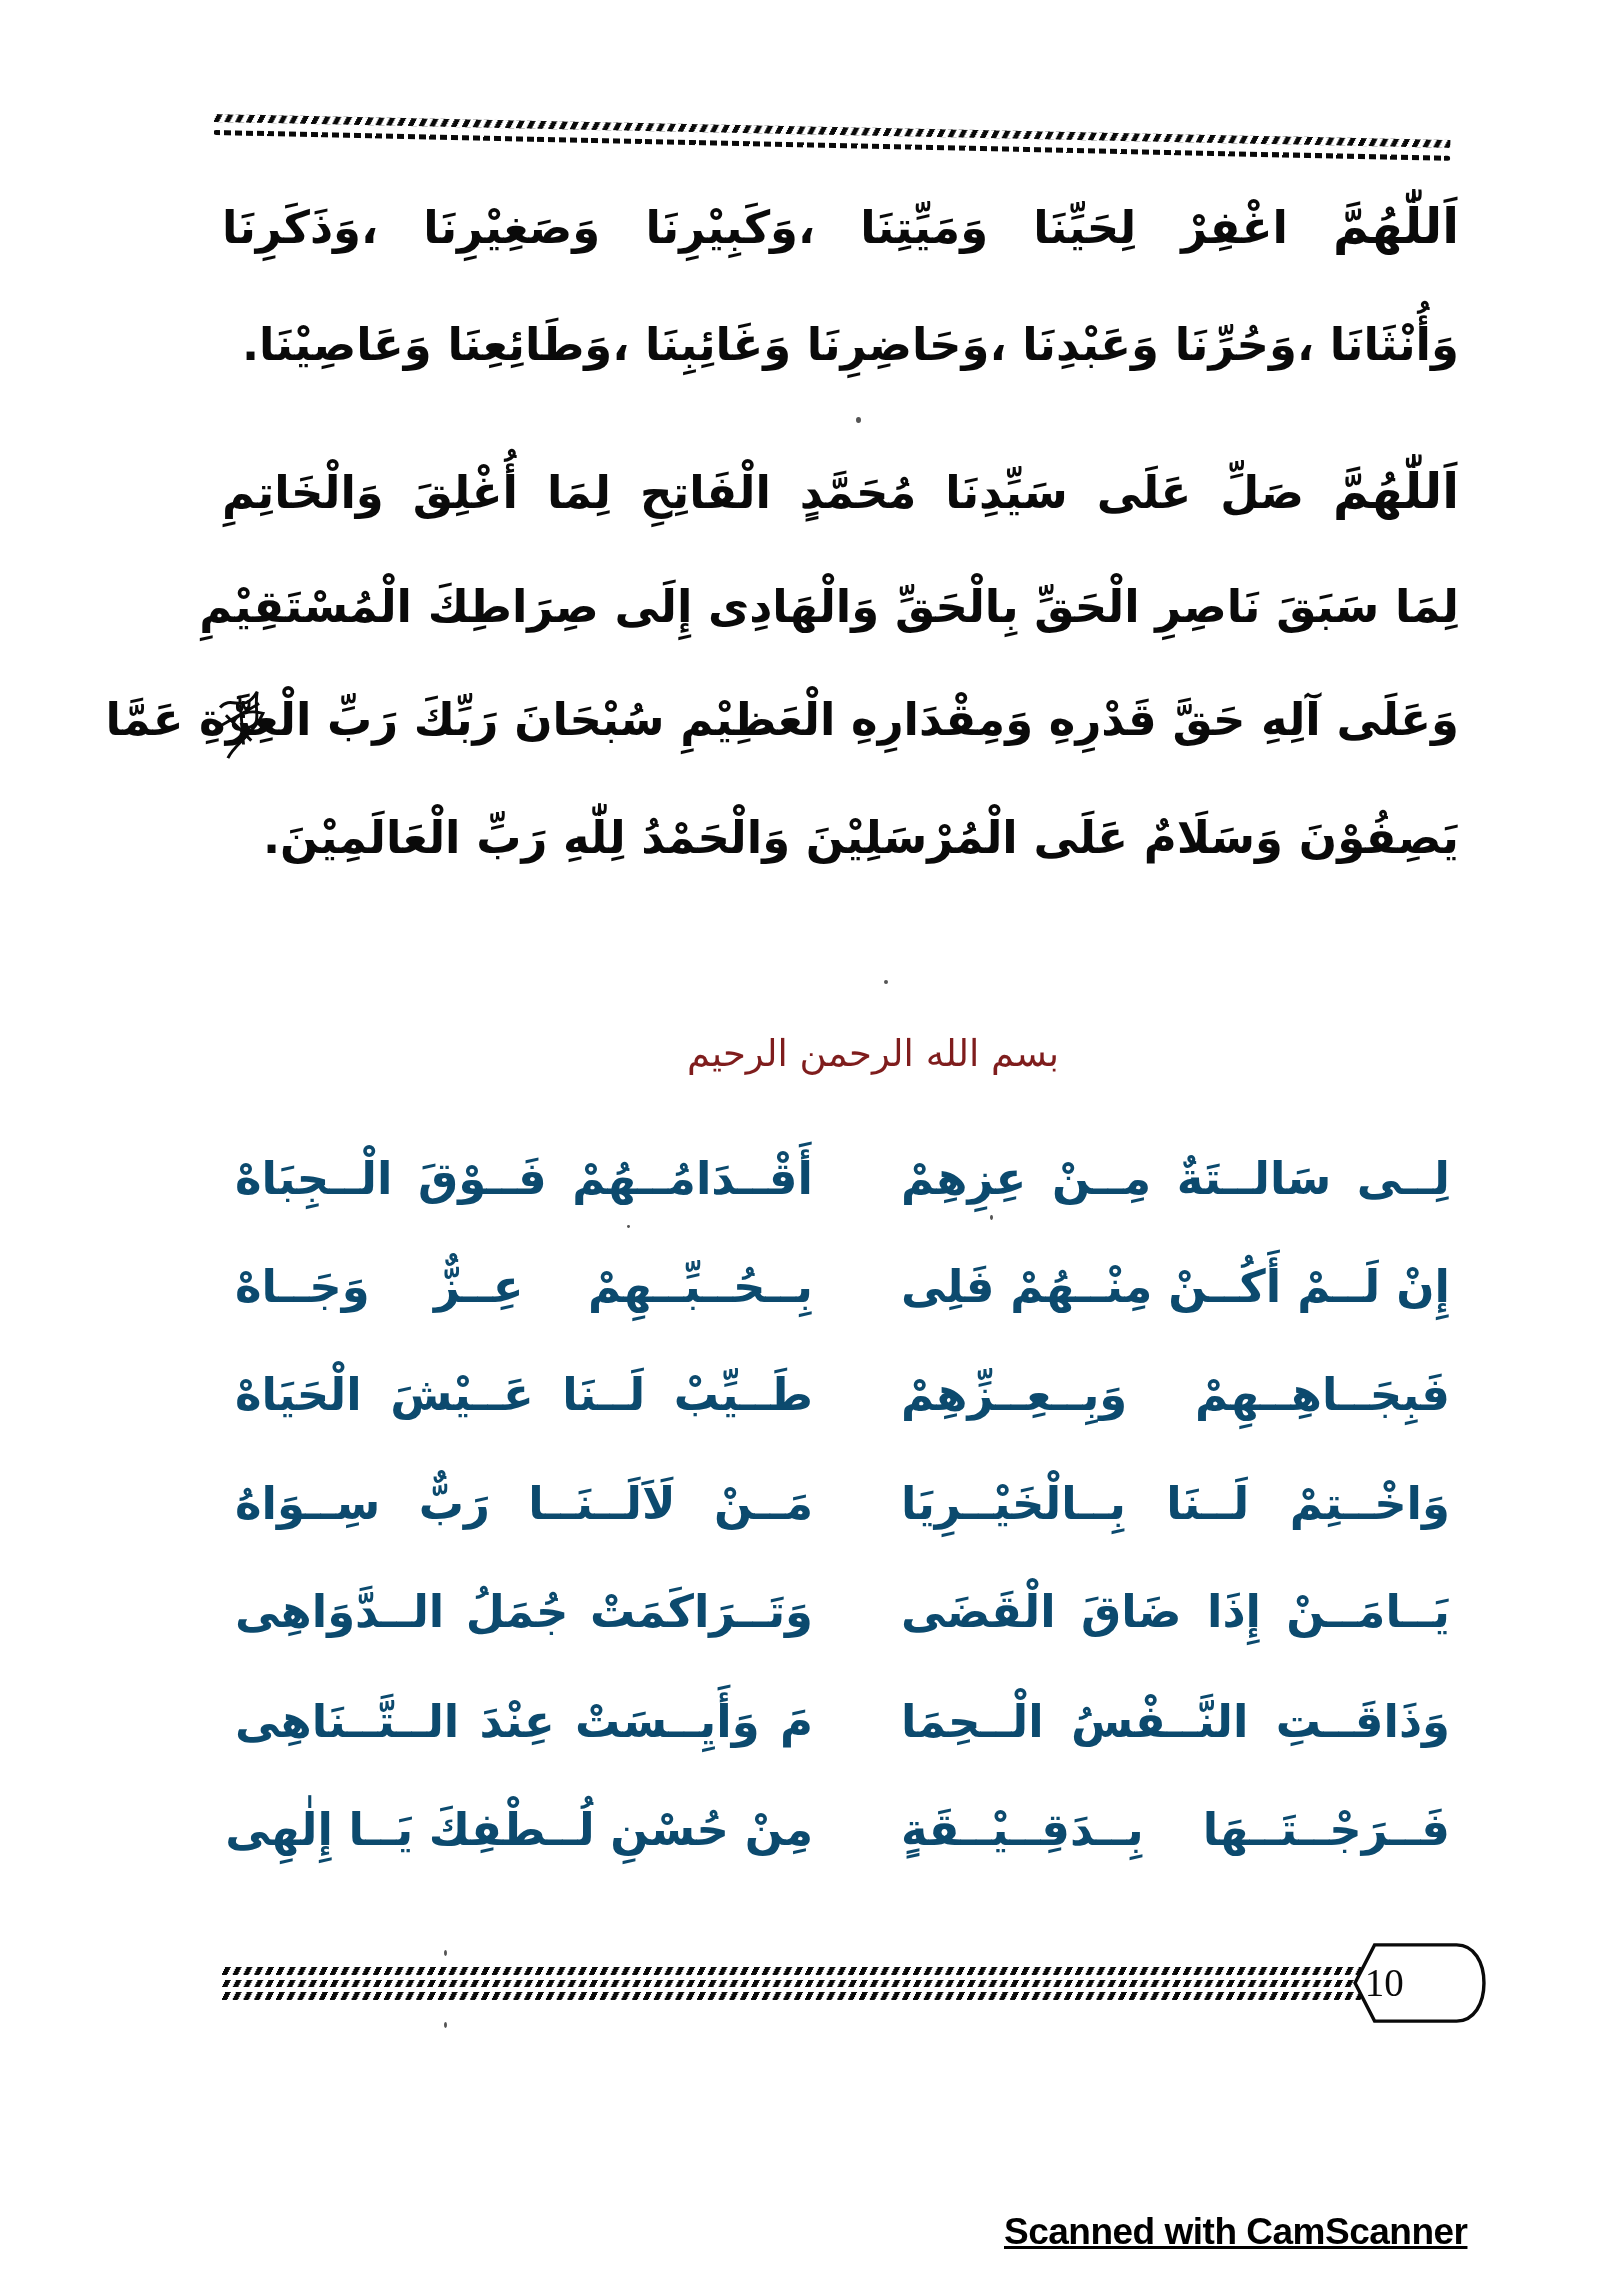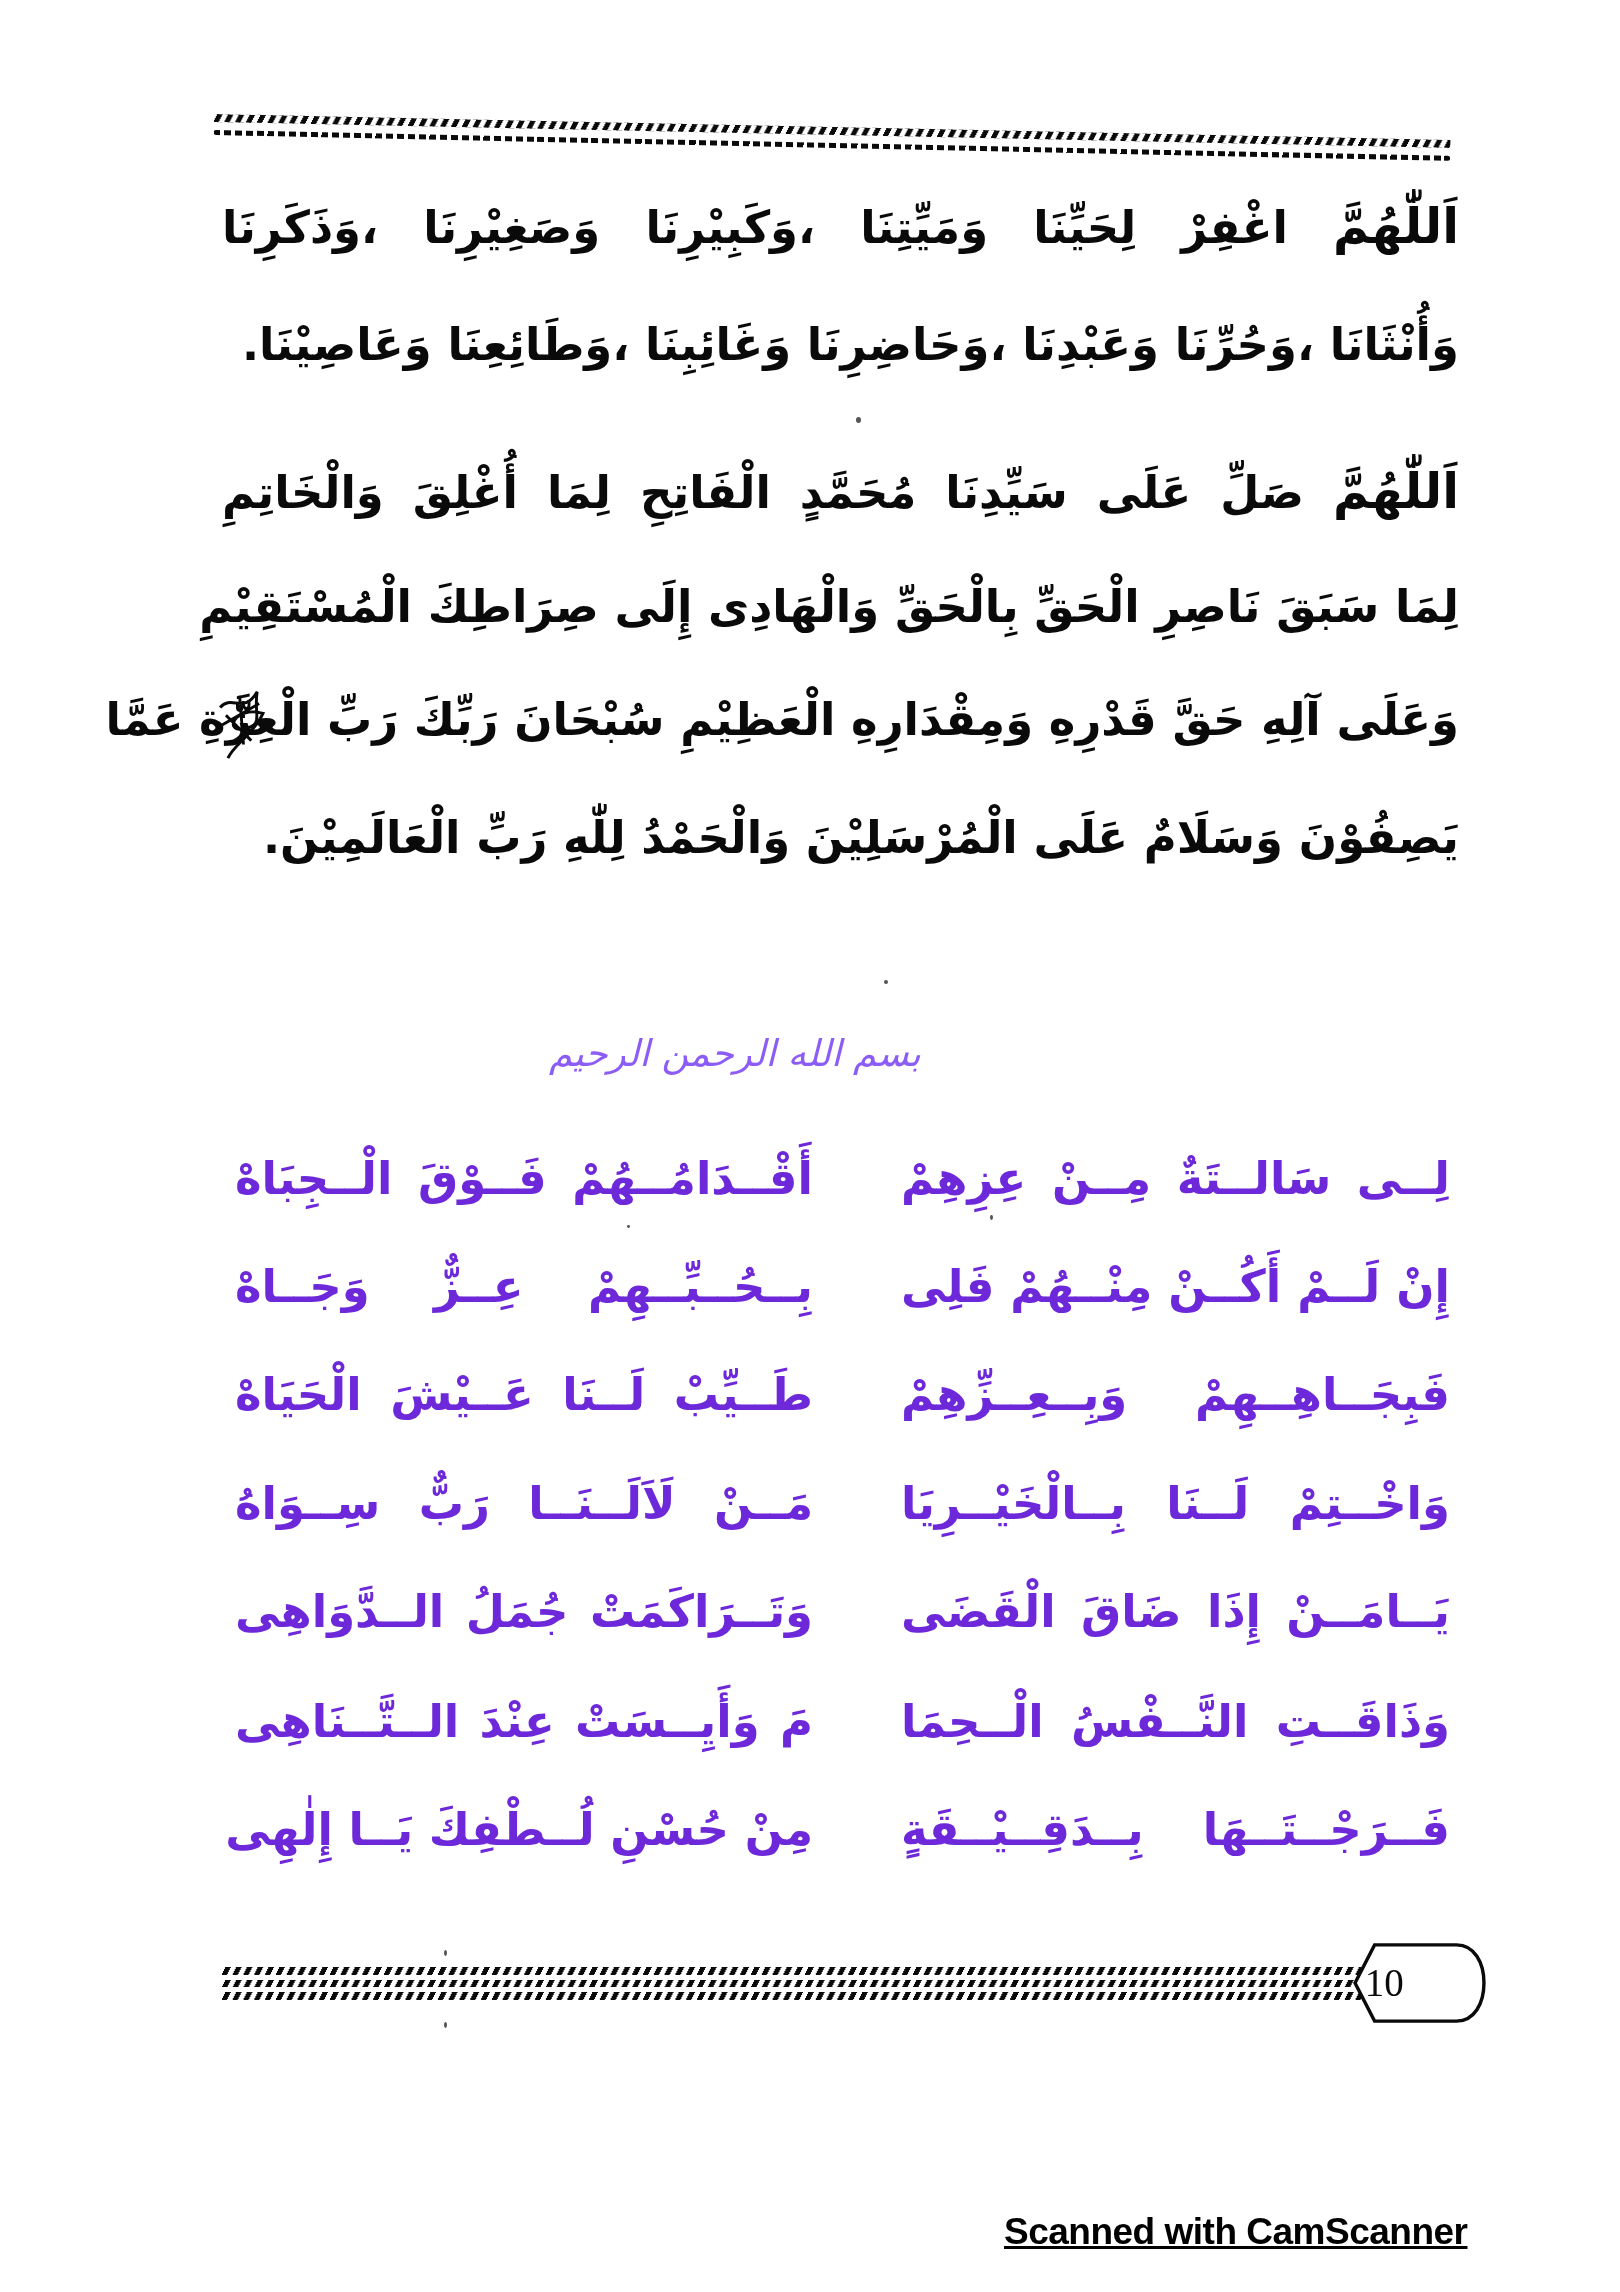--- a/index.html
+++ b/index.html
@@ -131,26 +131,25 @@
   }
 
   
   #basmala {
     position: absolute;
     left: 549px;
     top: 1019px;
     width: 510px;
     height: 69px;
     line-height: 69px;
-    text-align: left;
+    text-align: right;
     direction: rtl;
     font-family: "DejaVu Serif", serif;
     font-size: 37px;
-    color: #8b5cf6;
-    font-style: italic;
+    color: #7f1d1d;
   }
 
   
   .verse {
     position: absolute;
     left: 235px;
     width: 1215px;
     height: 88px;
     direction: rtl;
   }
@@ -159,21 +158,21 @@
     top: 0;
     height: 88px;
     line-height: 88px;
     font-family: "DejaVu Sans", sans-serif;
     font-weight: bold;
     font-size: 45px;
     white-space: nowrap;
     direction: rtl;
     text-align: justify;
     text-align-last: justify;
-    color: #6d28d9;
+    color: #0c4a6e;
   }
   .hemistich.right { right: 0; width: 549px; }
   .hemistich.left  { left: 0; width: 578px; }
 
   #verse-1 { top: 1135px; }
   #verse-2 { top: 1243px; }
   #verse-3 { top: 1351px; }
   #verse-4 { top: 1460px; }
   #verse-5 { top: 1568px; }
   #verse-6 { top: 1678px; }

